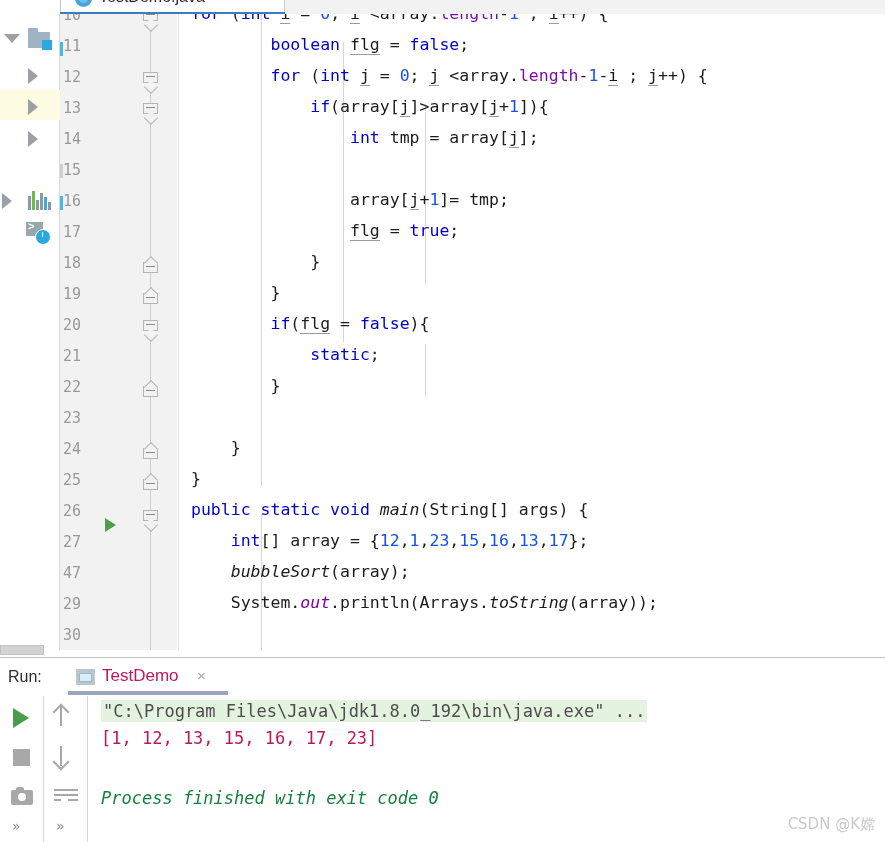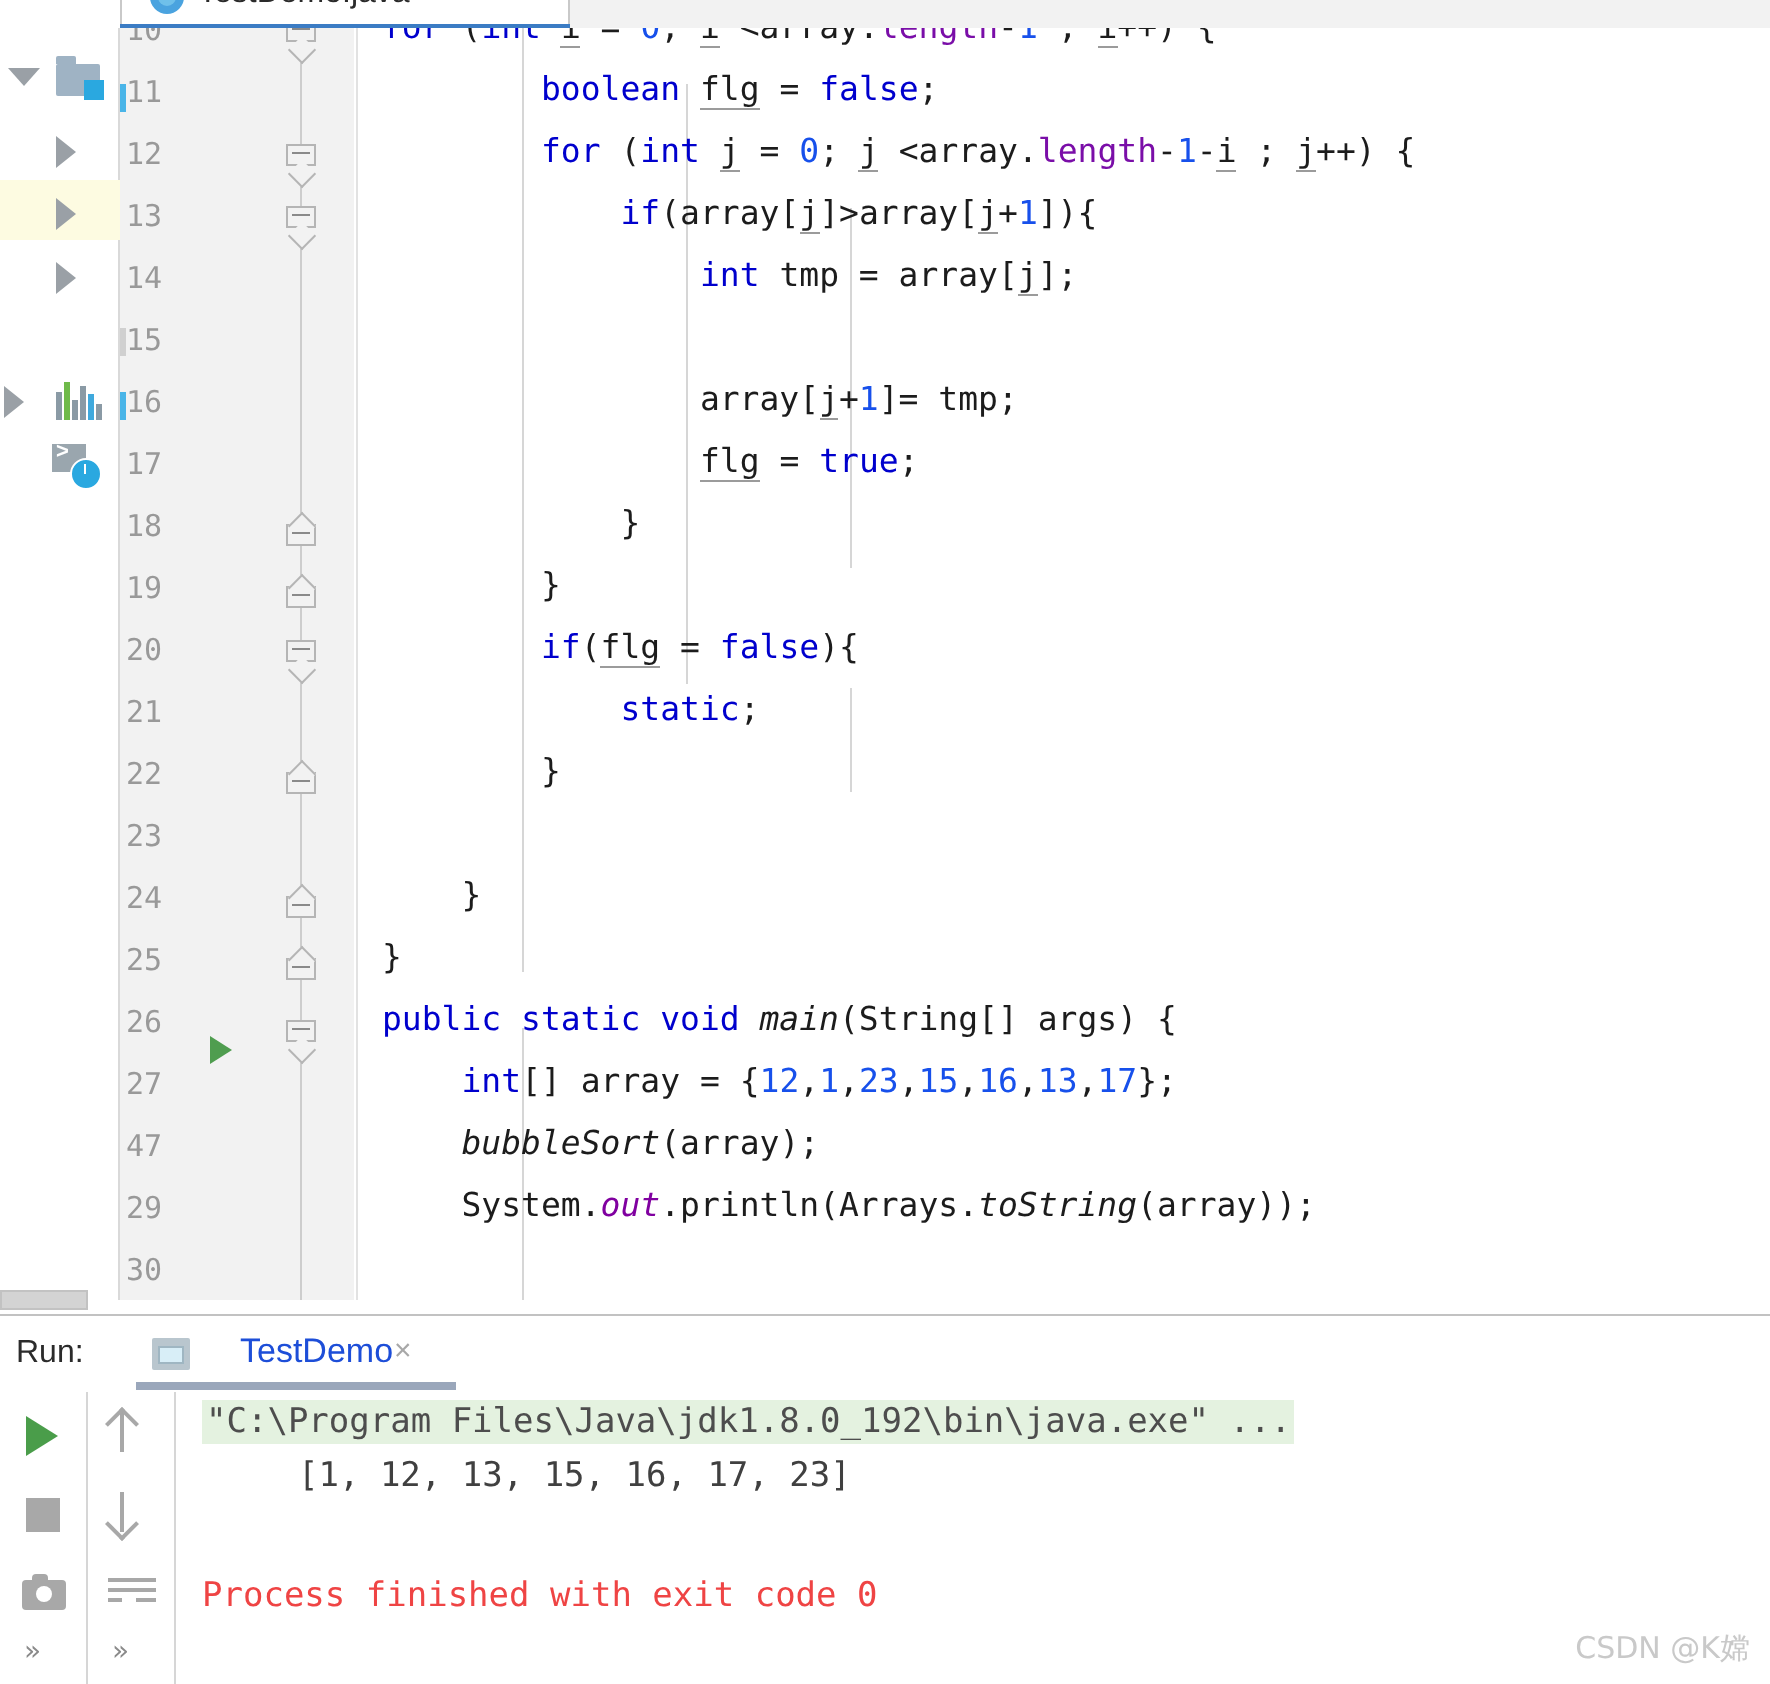--- a/index.html
+++ b/index.html
@@ -164,21 +164,21 @@
     position:absolute;left:68px;top:4px;height:30px;
   }
   .run-tab .ticon{
     position:absolute;left:8px;top:7px;width:19px;height:16px;background:#b9c6ce;
     border-radius:1px;
   }
   .run-tab .ticon:after{
     content:"";position:absolute;left:3px;top:4px;width:13px;height:9px;background:#d8eef7;
     border:1px solid #9fb6c2;box-sizing:border-box;
   }
-  .run-tab .tname{position:absolute;left:52px;top:4px;font-size:17px;color:#1d4ed8;white-space:nowrap;}
+  .run-tab .tname{position:absolute;left:34px;top:4px;font-size:17px;color:#be185d;white-space:nowrap;}
   .run-tab .tclose{position:absolute;left:129px;top:5px;font-size:15px;color:#a8a8a8;}
   .run-tab-underline{position:absolute;left:68px;top:33px;width:160px;height:4px;background:#9aa7bb;}
 
   .run-toolbar{
     position:absolute;left:0;top:38px;width:44px;height:147px;
     border-right:1px solid #d6d6d6;box-sizing:border-box;
   }
   .run-toolbar2{
     position:absolute;left:44px;top:38px;width:44px;height:147px;
     border-right:1px solid #d6d6d6;box-sizing:border-box;
@@ -219,22 +219,22 @@
     position:absolute;left:89px;top:38px;width:796px;height:147px;background:#ffffff;
     font-family:"DejaVu Sans Mono","Liberation Mono",monospace;
     font-size:17px;
     white-space:pre;
     overflow:hidden;
   }
   .cline{position:absolute;left:12px;white-space:pre;}
   .cmd-line{
     color:#4d4d4d;background:#e4f2e0;display:inline-block;padding:1px 2px;
   }
-  .out-line{color:#404040;margin-left:48px;}
-  .fin-line{color:#ef4444;}
+  .out-line{color:#be185d;}
+  .fin-line{color:#15803d;font-style:italic;}
 
   .watermark{
     position:absolute;right:10px;bottom:8px;font-size:15px;color:#c9c9c9;
     font-family:"DejaVu Sans",sans-serif;
   }
 </style>
 </head>
 <body>
 
 <div class="app">

